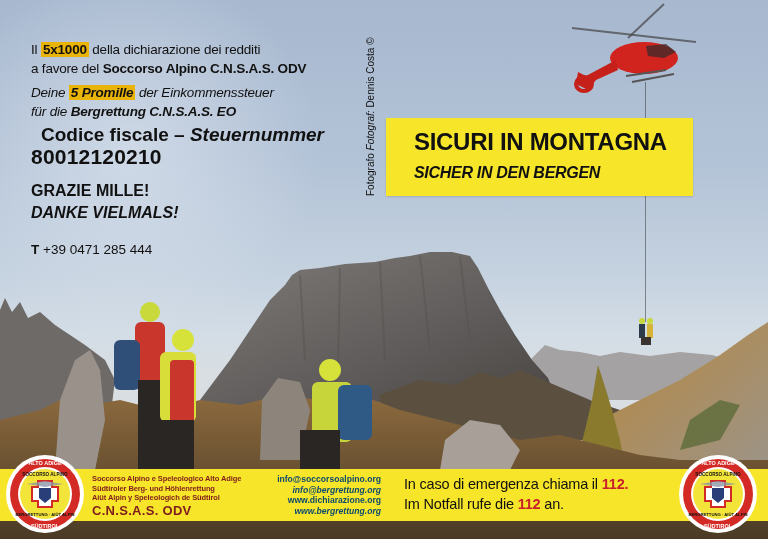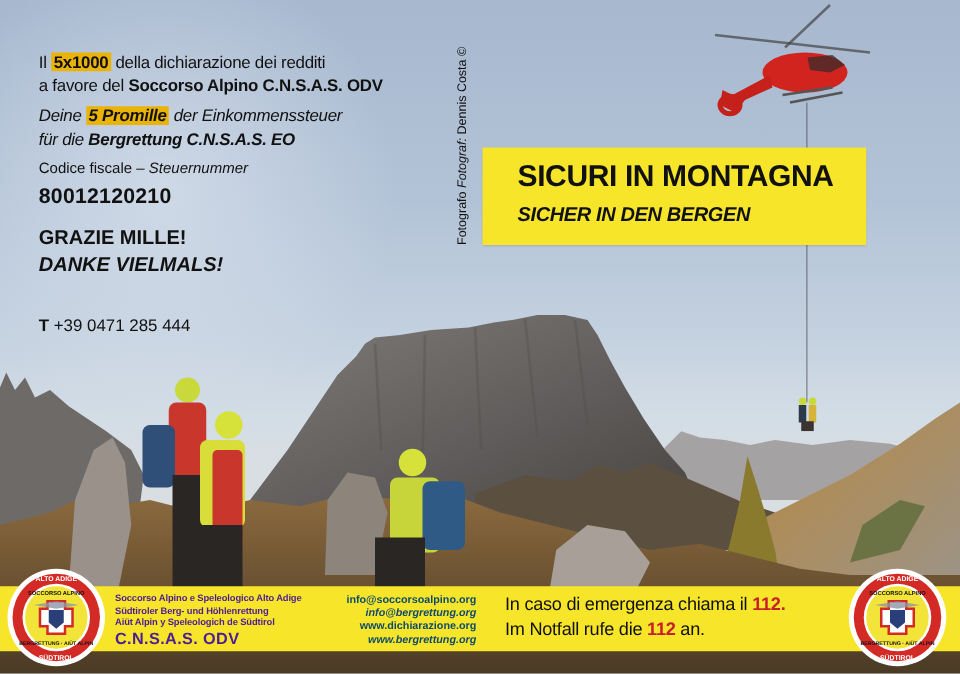--- a/index.html
+++ b/index.html
@@ -17,42 +17,42 @@
   
   .landscape { position: absolute; left: 0; top: 0; width: 768px; height: 539px; }
 
   
   .info { position: absolute; left: 31px; top: 40px; color: #111; width: 320px; }
   .info .l { font-size: 13.5px; line-height: 19px; letter-spacing: -0.2px; white-space: nowrap; }
   .info .l b { font-weight: bold; }
   .info .it { font-style: italic; }
   .hl { background: #eab308; padding: 0 2px; font-weight: bold; }
   .info .gap { height: 5px; }
-  .info .tax-label { font-size: 12px; font-weight: normal; line-height: 19px; margin-top: 4px; }
+  .info .tax-label { font-size: 19px; font-weight: bold; line-height: 19px; margin-top: 4px; margin-left: 10px; }
   .info .tax-label i { font-style: italic; }
-  .info .tax-no { font-size: 17px; font-weight: bold; line-height: 26px; letter-spacing: 0.2px; }
+  .info .tax-no { font-size: 21px; font-weight: bold; line-height: 26px; letter-spacing: 0.2px; }
   .info .thanks { font-size: 16px; font-weight: bold; line-height: 22px; margin-top: 10px; }
   .info .thanks.it { font-style: italic; margin-top: 0; }
-  .info .phone { font-size: 13.5px; line-height: 19px; margin-top: 27px; }
+  .info .phone { font-size: 13.5px; line-height: 19px; margin-top: 16px; }
   .info .phone b { font-weight: bold; }
 
   
   .credit { position: absolute; left: 365px; top: 196px; transform-origin: 0 0; transform: rotate(-90deg);
     font-size: 10px; color: #111; white-space: nowrap; width: 140px; line-height: 12px; }
   .credit i { font-style: italic; }
 
   
   .headline { position: absolute; left: 386px; top: 118px; width: 307px; height: 78px; background: #f7e52a;
     padding: 8px 0 0 28px; color: #111; box-shadow: 0 1px 2px rgba(0,0,0,0.15); }
   .headline .h1 { font-size: 24px; font-weight: bold; line-height: 31px; letter-spacing: -0.3px; white-space: nowrap; }
   .headline .h2 { font-size: 16px; font-weight: bold; font-style: italic; line-height: 31px; letter-spacing: -0.3px; white-space: nowrap; }
 
   
   .band { position: absolute; left: 0; top: 469px; width: 768px; height: 52px; background: #f7e52a; }
-  .org { position: absolute; left: 92px; top: 474px; color: #4c1d95; }
+  .org { position: absolute; left: 92px; top: 474px; color: #7f1d1d; }
   .org .o { font-size: 7.5px; font-weight: bold; line-height: 9.5px; white-space: nowrap; letter-spacing: -0.1px; }
   .org .o.big { font-size: 13px; line-height: 14px; margin-top: 1px; letter-spacing: 0.3px; }
   .contacts { position: absolute; right: 387px; top: 474px; text-align: right; color: #0c4a6e; }
   .contacts .c { font-size: 8.6px; font-weight: bold; line-height: 10.6px; white-space: nowrap; display: block; }
   .contacts .c.it { font-style: italic; }
   .emerg { position: absolute; left: 404px; top: 475px; color: #111; }
   .emerg .e { font-size: 14.5px; line-height: 19.5px; white-space: nowrap; letter-spacing: -0.2px; }
   .emerg .num { color: #c8202a; font-weight: bold; }
 
   

